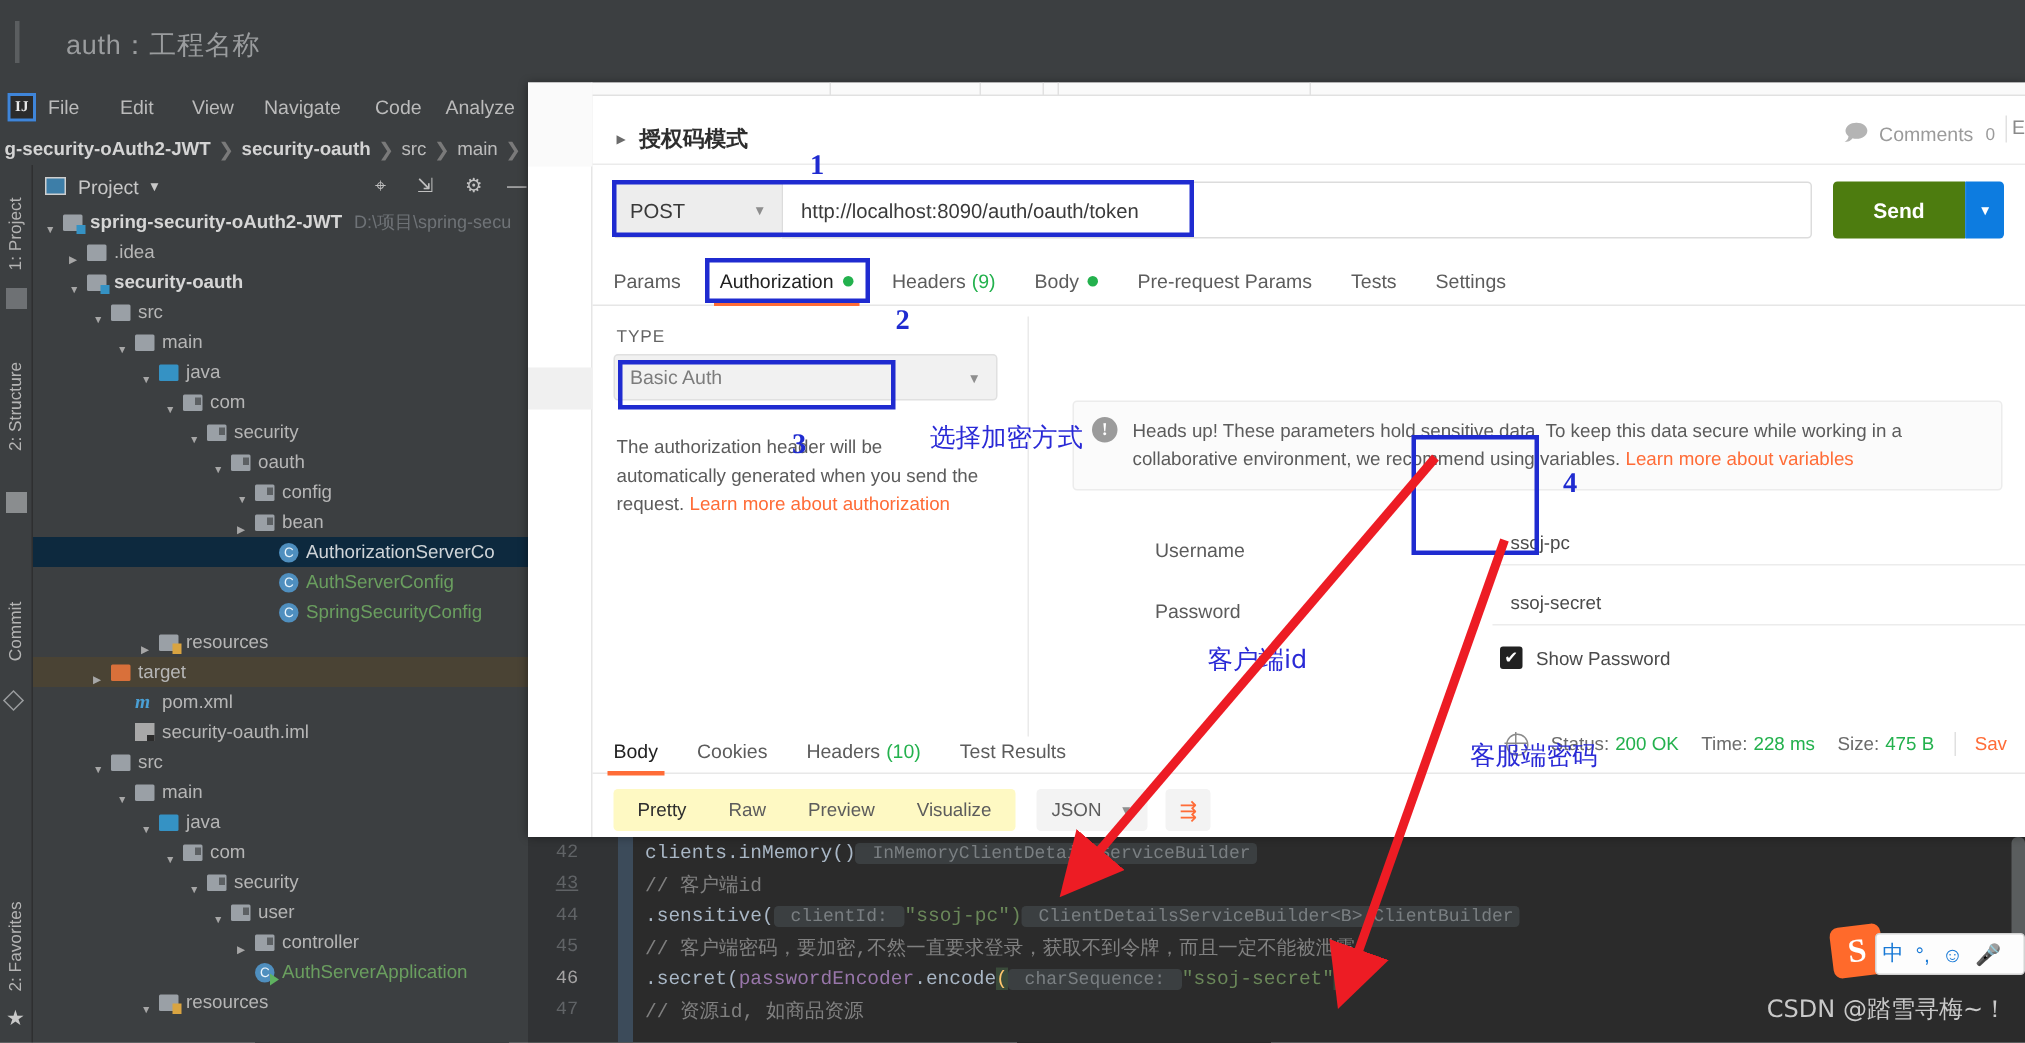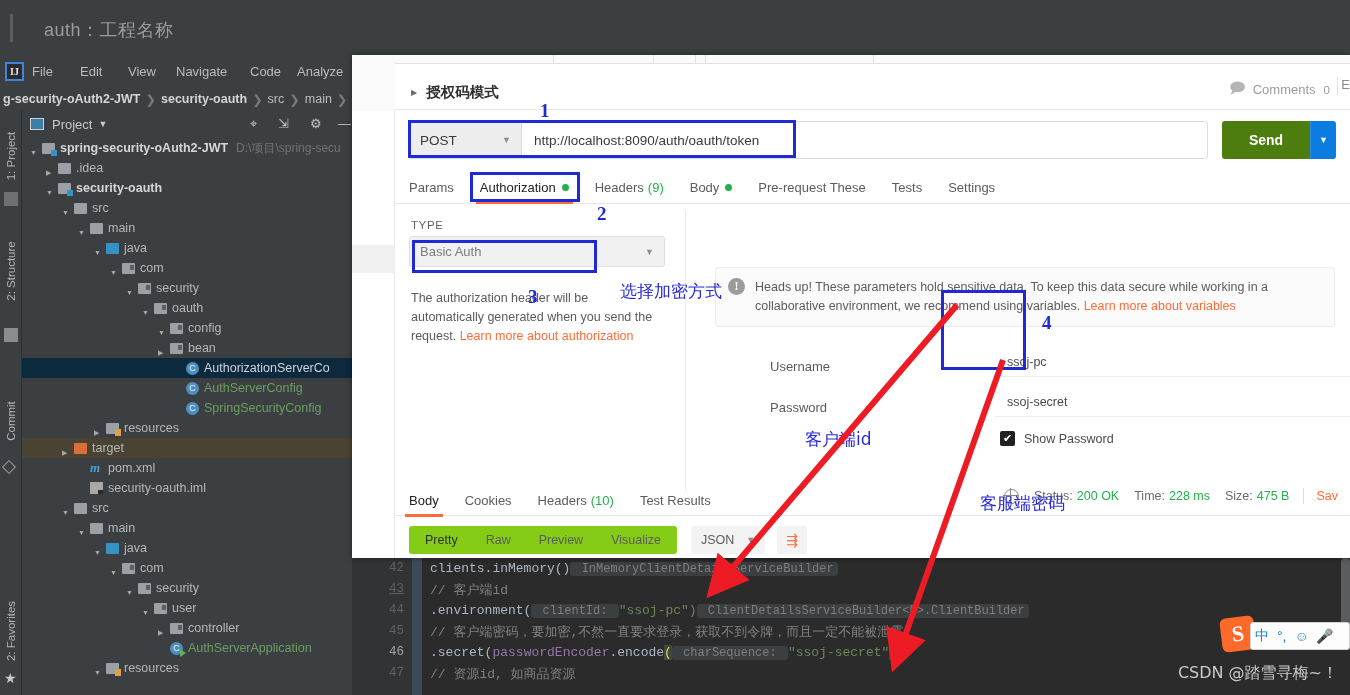--- a/index.html
+++ b/index.html
@@ -147,21 +147,21 @@
   .gutter-bar {
     position: absolute; left: 60px; top: 0; width: 10px; height: 137px;
     background: #3c4b5a;
   }
   .codeline {
     position: absolute; left: 0; width: 998px; height: 21px;
     font-family: "Liberation Mono", monospace; font-size: 13px;
     white-space: nowrap; display: flex; align-items: center;
   }
   .lineno {
-    position: absolute; left: 0; width: 52px; text-align: right;
+    position: absolute; left: 0; width: 52px; text-align: center;
     color: #606366; font-size: 12.5px; font-family: "Liberation Mono", monospace;
   }
   .lineno.cur { color: #a4a3a3; }
   .ctext { position: absolute; left: 78px; }
   .c-plain { color: #a9b7c6; }
   .c-comment { color: #808080; }
   .c-string { color: #6a8759; }
   .c-field { color: #9876aa; }
   .c-hint {
     background: #3b3f41; color: #7a7f82; border-radius: 3px; padding: 0 4px;
@@ -328,21 +328,21 @@
     background: #8b8b8b;
   }
   .meta-sep { width: 1px; height: 16px; background: #e0e0e0; margin-left: 14px; }
   .save-link { color: #ff6c37; margin-left: 12px; font-size: 12.5px; }
 
   .pm-viewbar {
     position: absolute; left: 43px; top: 466px; width: 955px; height: 38px;
     display: flex; align-items: center; padding-left: 14px;
   }
   .vb-group {
-    display: flex; align-items: center; background: #84cc16; border-radius: 3px;
+    display: flex; align-items: center; background: #fef9c3; border-radius: 3px;
     height: 28px; padding: 0 2px;
   }
   .vb-btn { padding: 0 14px; font-size: 12.5px; color: #5c5c5c; line-height: 28px; }
   .vb-btn.active { color: #2e2e2e; }
   .fmt-select {
     margin-left: 14px; height: 28px; background: #f3f3f3; border-radius: 3px;
     display: flex; align-items: center; padding: 0 10px;
     color: #5c5c5c; font-size: 12.5px;
   }
   .fmt-caret { margin-left: 12px; font-size: 9px; color: #8e8e8e; }
@@ -586,21 +586,21 @@
         <div class="codeline" style="top: 0px;">
           <span class="lineno" style="top: 3px;">42</span>
           <span class="ctext"><span class="c-plain">        </span><span class="c-plain">clients.inMemory()</span><span class="c-hint"> InMemoryClientDetailsServiceBuilder </span></span>
         </div>
         <div class="codeline" style="top: 21px;">
           <span class="lineno" style="top: 3px; text-decoration: underline;">43</span>
           <span class="ctext"><span class="c-comment">            // 客户端id</span></span>
         </div>
         <div class="codeline" style="top: 42px;">
           <span class="lineno" style="top: 3px;">44</span>
-          <span class="ctext"><span class="c-plain">            .environment(</span><span class="c-hint"> clientId: </span><span class="c-string">"ssoj-pc")</span><span class="c-hint"> ClientDetailsServiceBuilder&lt;B&gt;.ClientBuilder </span></span>
+          <span class="ctext"><span class="c-plain">            .sensitive(</span><span class="c-hint"> clientId: </span><span class="c-string">"ssoj-pc")</span><span class="c-hint"> ClientDetailsServiceBuilder&lt;B&gt;.ClientBuilder </span></span>
         </div>
         <div class="codeline" style="top: 63px;">
           <span class="lineno" style="top: 3px;">45</span>
           <span class="ctext"><span class="c-comment">            // 客户端密码，要加密,不然一直要求登录，获取不到令牌，而且一定不能被泄露</span></span>
         </div>
         <div class="codeline" style="top: 84px;">
           <span class="lineno cur" style="top: 3px;">46</span>
           <span class="ctext"><span class="c-plain">            .secret(</span><span class="c-field">passwordEncoder</span><span class="c-plain">.encode</span><span class="c-paren-hl">(</span><span class="c-hint"> charSequence: </span><span class="c-string">"ssoj-secret"</span><span class="c-paren-hl">)</span><span class="c-plain">)</span></span>
         </div>
         <div class="codeline" style="top: 105px;">
@@ -661,21 +661,21 @@
         </div>
         <div class="rtab">
           <span>Headers</span>
           <span class="count-green">(9)</span>
         </div>
         <div class="rtab">
           <span>Body</span>
           <span class="dot-green"></span>
         </div>
         <div class="rtab">
-          <span>Pre-request These</span>
+          <span>Pre-request Params</span>
         </div>
         <div class="rtab">
           <span>Tests</span>
         </div>
         <div class="rtab">
           <span>Settings</span>
         </div>
       </div>
 
     <div class="pm-authpane">

